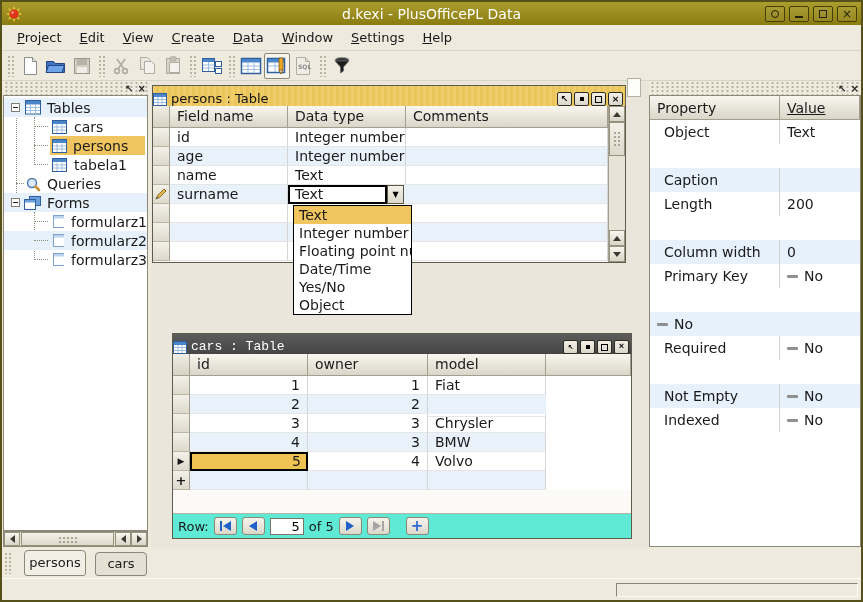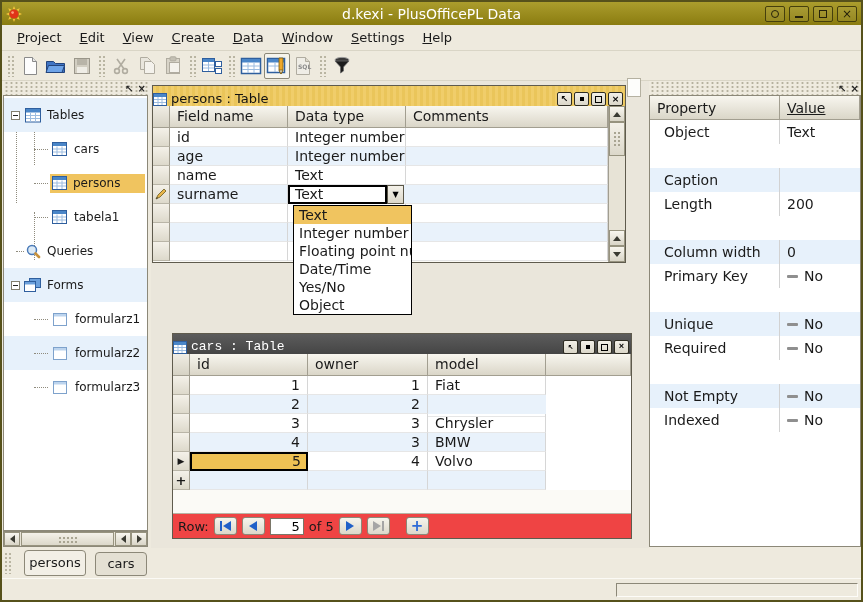--- a/index.html
+++ b/index.html
@@ -32,21 +32,21 @@
   
   .dock-handle { position:absolute; left:0; top:0; right:0; height:13px;
     background-image:radial-gradient(#b5b19e 1px, transparent 1.3px); background-size:5px 4px; background-position:1px 3px; }
   .handle-icons { position:absolute; right:2px; top:0; display:flex; gap:4px; font-size:10px; font-weight:bold; color:#222; line-height:13px; }
   .dock-content { position:absolute; left:0; right:0; top:13px; bottom:0; border:1px solid #8c8878; background:#fff; overflow:hidden; }
 
   
   #sidebar { left:1px; top:80px; width:145px; height:465px; }
   #sidebar .dock-content { bottom:16px; }
   .tree { position:relative; padding-top:2px; }
-  .tree-row { position:relative; height:34px; display:flex; align-items:center; font-size:12px; }
+  .tree-row { position:relative; height:19px; display:flex; align-items:center; font-size:14px; }
   .tree-row.alt { background:#e7f1fb; }
   .expand { width:9px; height:9px; border:1px solid #827e6e; background:#fff; position:relative; flex:0 0 9px; }
   .expand::after { content:""; position:absolute; left:1px; right:1px; top:3px; height:1px; background:#222; }
   .sel-wrap { display:flex; align-items:center; gap:6px; flex:1; height:19px; margin-right:2px; }
   .sel-wrap.selected { background:#f0c45f; }
   .vline { position:absolute; border-left:1px dotted #8f8b7d; width:0; }
   .hstub { position:absolute; border-top:1px dotted #8f8b7d; height:0; }
 
   
   .hscroll { position:absolute; left:0; right:0; bottom:0; height:16px; display:flex; border:1px solid #8c8878; background:#e7e3d6; }
@@ -91,21 +91,21 @@
 
   
   .combo { display:flex; align-items:center; height:19px; }
   .combo-text { width:99px; height:19px; border:2px solid #000; background:#fff; font-size:14px; padding:0 0 0 5px; line-height:15px; }
   .combo-btn { width:17px; height:19px; background:linear-gradient(#f4f1e9,#dcd8ca); border:1px solid #5a5648; display:flex; align-items:center; justify-content:center; font-size:8px; color:#000; }
   .dropdown { position:absolute; left:291px; top:203px; width:119px; border:1px solid #000; background:#fff; z-index:40; }
   .dd-item { height:18px; line-height:18px; font-size:14px; padding-left:5px; white-space:nowrap; overflow:hidden; }
   .dd-item.sel { background:#f0c45f; }
 
   
-  .navbar { position:absolute; left:0; right:0; bottom:0; height:25px; background:#ef4444; border-top:1px solid #b7b3a4; display:flex; align-items:center; gap:5px; padding-left:5px; font-size:13px; }
+  .navbar { position:absolute; left:0; right:0; bottom:0; height:25px; background:#5eead4; border-top:1px solid #b7b3a4; display:flex; align-items:center; gap:5px; padding-left:5px; font-size:13px; }
   .nav-btn { width:23px; height:18px; border:1px solid #8c8878; border-radius:3px; background:linear-gradient(#f6f4ec,#dcd8ca); display:flex; align-items:center; justify-content:center; gap:1px; }
   .nb { width:0; height:0; }
   .nb.left  { border-top:5px solid transparent; border-bottom:5px solid transparent; border-right:8px solid #2060c8; }
   .nb.right { border-top:5px solid transparent; border-bottom:5px solid transparent; border-left:8px solid #2060c8; }
   .nb.right.dis { border-left-color:#a5a5a5; }
   .nbar { width:2px; height:10px; background:#2060c8; }
   .nbar.dis { background:#a5a5a5; }
   .nav-input { width:34px; height:17px; border:1px solid #7a7668; background:#fff; font-size:13px; text-align:right; padding-right:3px; font-family:inherit; }
   .nav-plus { color:#2e6bd6; font-size:15px; font-weight:bold; line-height:1; }
 
@@ -647,21 +647,20 @@
         <span class="pval">0</span>
       </div>
       <div class="prop-row">
         <span class="pname">Primary Key</span>
         <span class="pval">
             <span class="dash"></span>
             <span>No</span>
           </span>
       </div>
       <div class="prop-row alt">
-        <span class="pname">Unique</span>
         <span class="pval">
             <span class="dash"></span>
             <span>No</span>
           </span>
       </div>
       <div class="prop-row">
         <span class="pname">Required</span>
         <span class="pval">
             <span class="dash"></span>
             <span>No</span>

